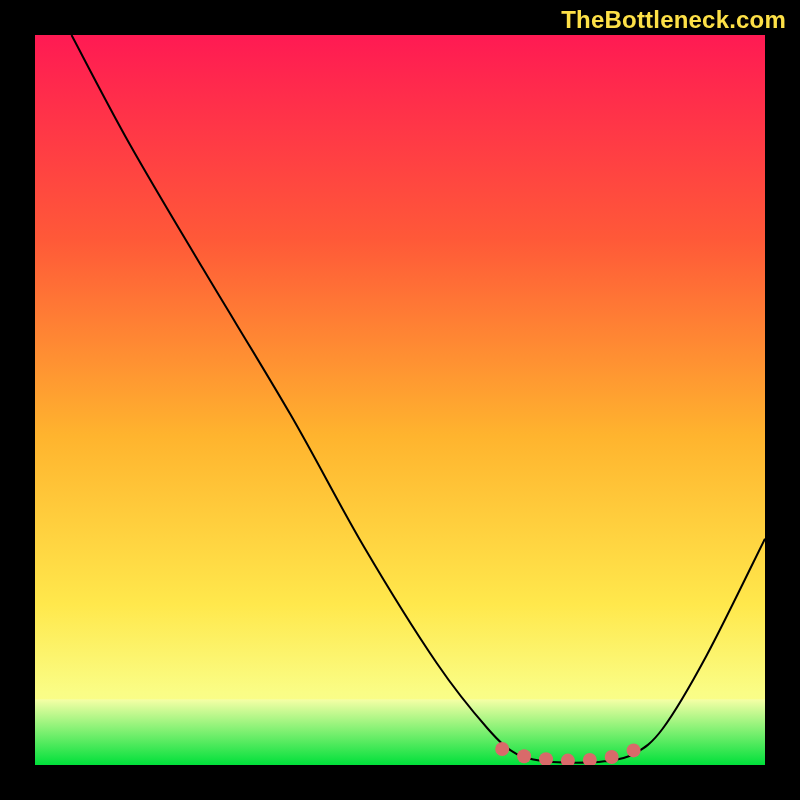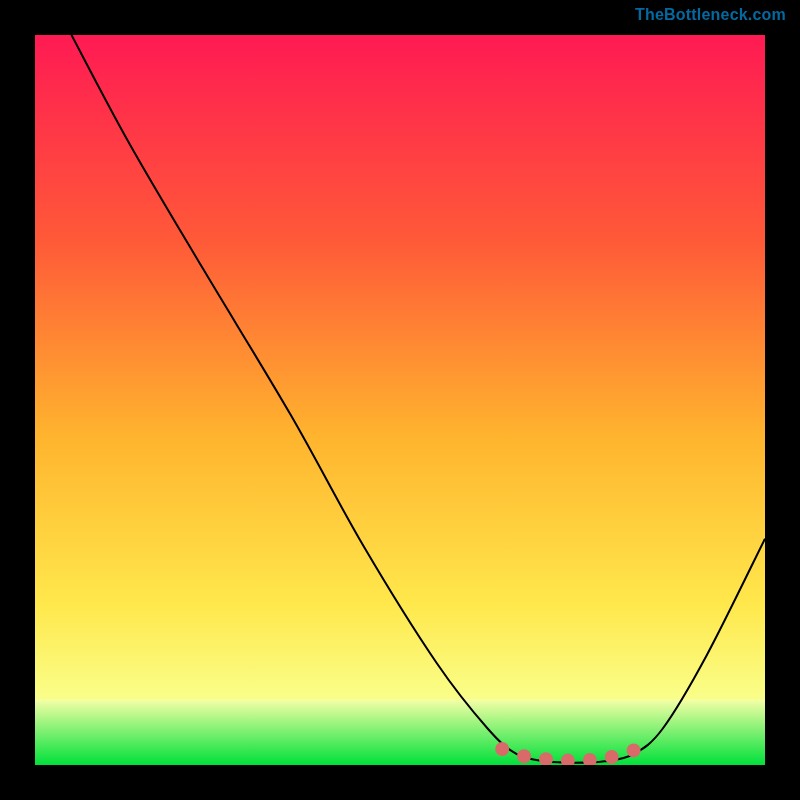--- a/index.html
+++ b/index.html
@@ -8,23 +8,23 @@
     position: relative;
     width: 800px;
     height: 800px;
     background: #000;
   }
   .watermark {
     position: absolute;
     top: 6px;
     right: 14px;
     font-family: Arial, Helvetica, sans-serif;
-    font-size: 16px;
+    font-size: 24px;
     font-weight: 600;
-    color: #0369a1;
+    color: #fde047;
     letter-spacing: 0.2px;
   }
   .plot {
     position: absolute;
     left: 35px;
     top: 35px;
     width: 730px;
     height: 730px;
     display: block;
   }

